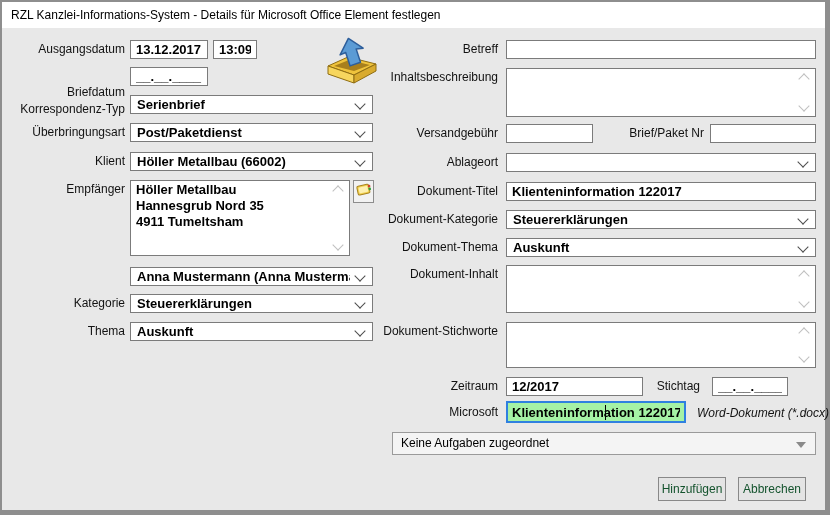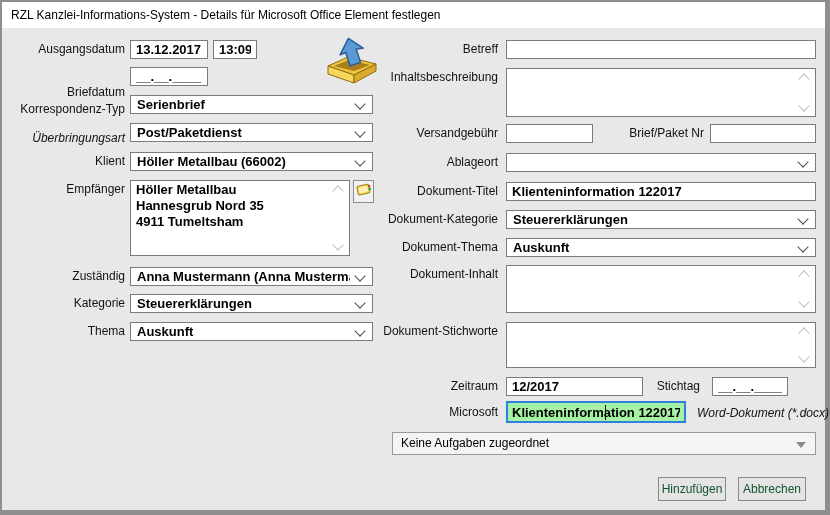--- a/index.html
+++ b/index.html
@@ -59,21 +59,21 @@
 
     <div class="lbl" style="left:8px;width:115px;top:39px;margin-top:16px;">Briefdatum</div>
     <input class="tb" style="left: 128px; top: 39px; width: 78px;" value="__.__.____">
 
     <div class="lbl" style="left:8px;width:115px;top:72px;">Korrespondenz-Typ</div>
     <div class="combo" style="left:128px;top:67px;width:243px;">
       <span class="ctxt">Serienbrief</span>
       <span class="chev"></span>
     </div>
 
-    <div class="lbl" style="left:8px;width:115px;top:101px;font-style:italic;">Überbringungsart</div>
+    <div class="lbl" style="left:8px;width:115px;top:95px;">Überbringungsart</div>
     <div class="combo" style="left:128px;top:95px;width:243px;">
       <span class="ctxt">Post/Paketdienst</span>
       <span class="chev"></span>
     </div>
 
     <div class="lbl" style="left:8px;width:115px;top:124px;">Klient</div>
     <div class="combo" style="left:128px;top:124px;width:243px;">
       <span class="ctxt">Höller Metallbau (66002)</span>
       <span class="chev"></span>
     </div>
@@ -90,21 +90,20 @@
       <svg width="18" height="18" viewBox="0 0 18 18">
         <g transform="rotate(-12 9 9)">
           <rect x="2.5" y="4" width="12" height="9" rx="1.5" fill="#f3d351" stroke="#a8821f"></rect>
           <rect x="4" y="5.5" width="9" height="6" rx="1" fill="#fdf0b0"></rect>
           <rect x="13.6" y="5" width="2.4" height="2.2" fill="#d04030"></rect>
           <rect x="13.6" y="8" width="2.4" height="2.2" fill="#2e9e3a"></rect>
         </g>
       </svg>
     </button>
 
-    <div class="lbl" style="left:8px;width:115px;top:239px;">Zuständig</div>
     <div class="combo" style="left:128px;top:239px;width:243px;">
       <span class="ctxt">Anna Mustermann (Anna Mustermann</span>
       <span class="chev"></span>
     </div>
 
     <div class="lbl" style="left:8px;width:115px;top:266px;">Kategorie</div>
     <div class="combo" style="left:128px;top:266px;width:243px;">
       <span class="ctxt">Steuererklärungen</span>
       <span class="chev"></span>
     </div>

